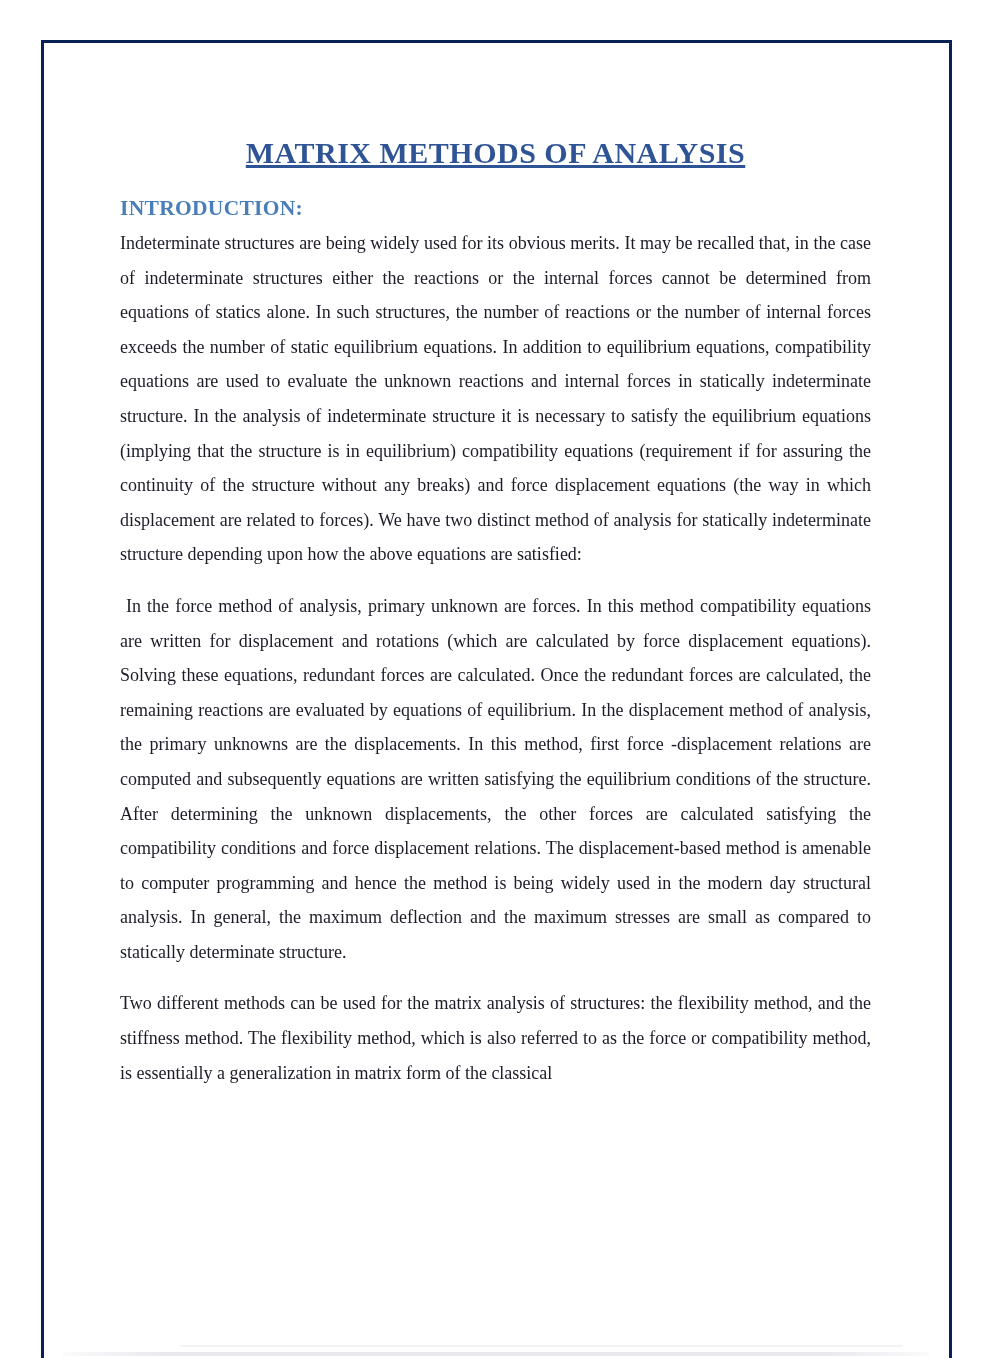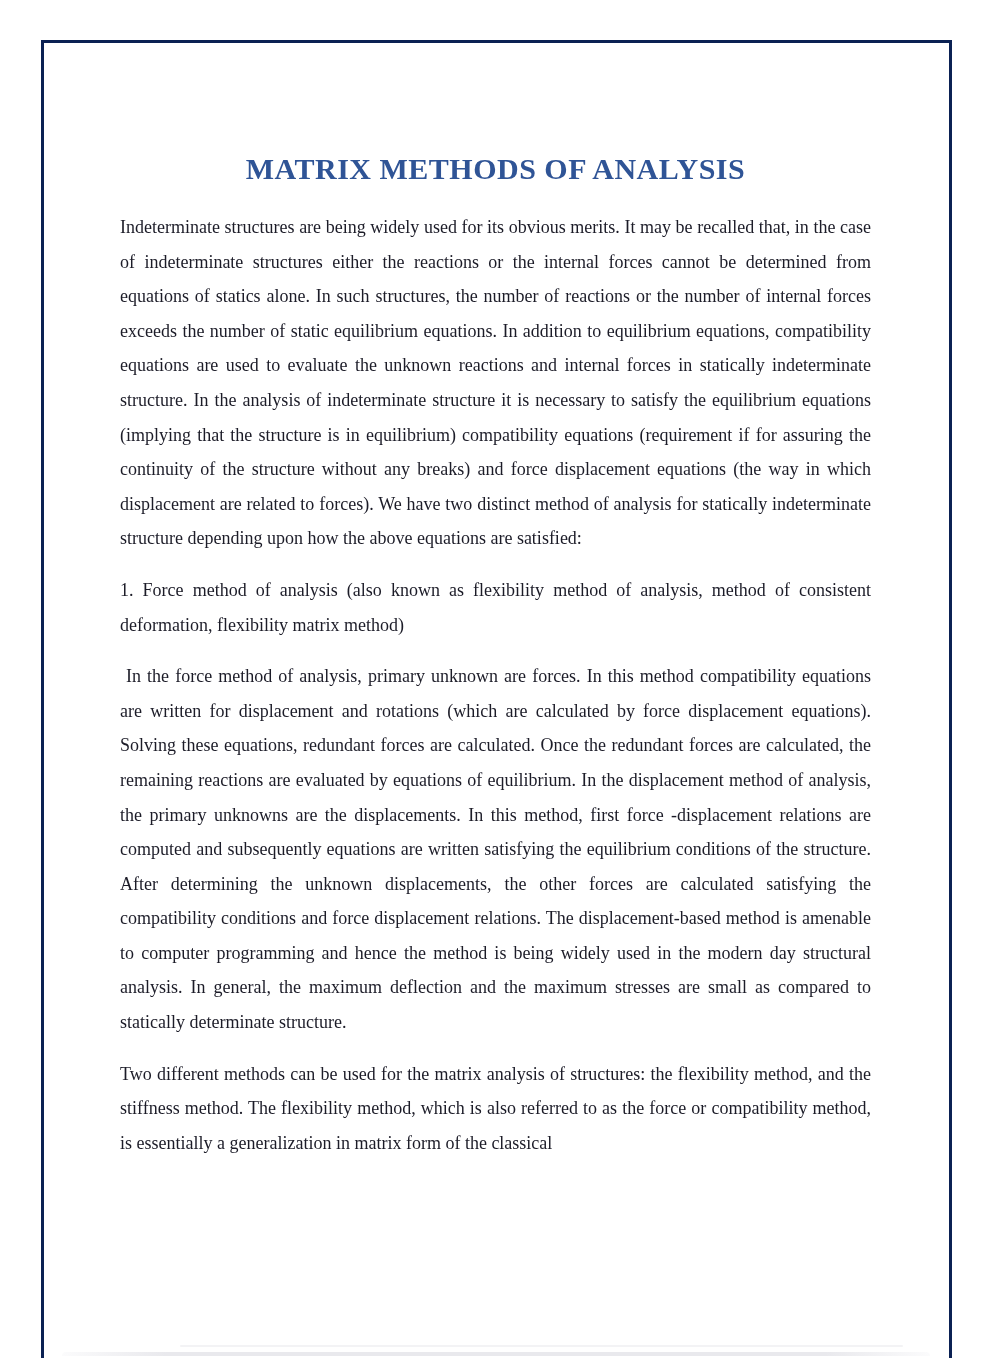--- a/index.html
+++ b/index.html
@@ -25,27 +25,28 @@
     width: 911px;
     height: 1400px; 
     border: 3px solid #0B2153;
     box-sizing: border-box;
     background: #ffffff;
   }
   .content {
     padding: 93px 78px 0 76px;
   }
   h1.doc-title {
-    margin: 16px 0 24px 0;
+    margin: 0 0 24px 0;
     text-align: center;
     font-size: 30px;
     font-weight: bold;
     letter-spacing: 0.5px;
     color: #2F5496;
     line-height: 34px;
+    text-decoration: underline;
   }
   h2.intro-heading {
     margin: 0 0 4px 0;
     font-size: 21.5px;
     font-weight: bold;
     color: #4A7EBB;
     letter-spacing: 0.3px;
     line-height: 28px;
   }
   p.body-par {
@@ -83,24 +84,24 @@
 </head>
 <body>
 
 <div class="viewport">
 
   <div class="page-frame">
     <div class="content">
 
       <h1 class="doc-title">MATRIX METHODS OF ANALYSIS</h1>
 
+      <h2 class="intro-heading">INTRODUCTION:</h2>
 
       <p class="body-par">Indeterminate structures are being widely used for its obvious merits. It may be recalled that, in the case of indeterminate structures either the reactions or the internal forces cannot be determined from equations of statics alone. In such structures, the number of reactions or the number of internal forces exceeds the number of static equilibrium equations. In addition to equilibrium equations, compatibility equations are used to evaluate the unknown reactions and internal forces in statically indeterminate structure. In the analysis of indeterminate structure it is necessary to satisfy the equilibrium equations (implying that the structure is in equilibrium) compatibility equations (requirement if for assuring the continuity of the structure without any breaks) and force displacement equations (the way in which displacement are related to forces). We have two distinct method of analysis for statically indeterminate structure depending upon how the above equations are satisfied:</p>
 
-      <p class="body-par">1. Force method of analysis (also known as flexibility method of analysis, method of consistent deformation, flexibility matrix method)</p>
 
 
       <p class="body-par indented">In the force method of analysis, primary unknown are forces. In this method compatibility equations are written for displacement and rotations (which are calculated by force displacement equations). Solving these equations, redundant forces are calculated. Once the redundant forces are calculated, the remaining reactions are evaluated by equations of equilibrium. In the displacement method of analysis, the primary unknowns are the displacements. In this method, first force -displacement relations are computed and subsequently equations are written satisfying the equilibrium conditions of the structure. After determining the unknown displacements, the other forces are calculated satisfying the compatibility conditions and force displacement relations. The displacement-based method is amenable to computer programming and hence the method is being widely used in the modern day structural analysis. In general, the maximum deflection and the maximum stresses are small as compared to statically determinate structure.</p>
 
       <p class="body-par last">Two different methods can be used for the matrix analysis of structures: the flexibility method, and the stiffness method. The flexibility method, which is also referred to as the force or compatibility method, is essentially a generalization in matrix form of the classical</p>
 
     </div>
   </div>
 
   <div class="bottom-shadow-a"></div>

